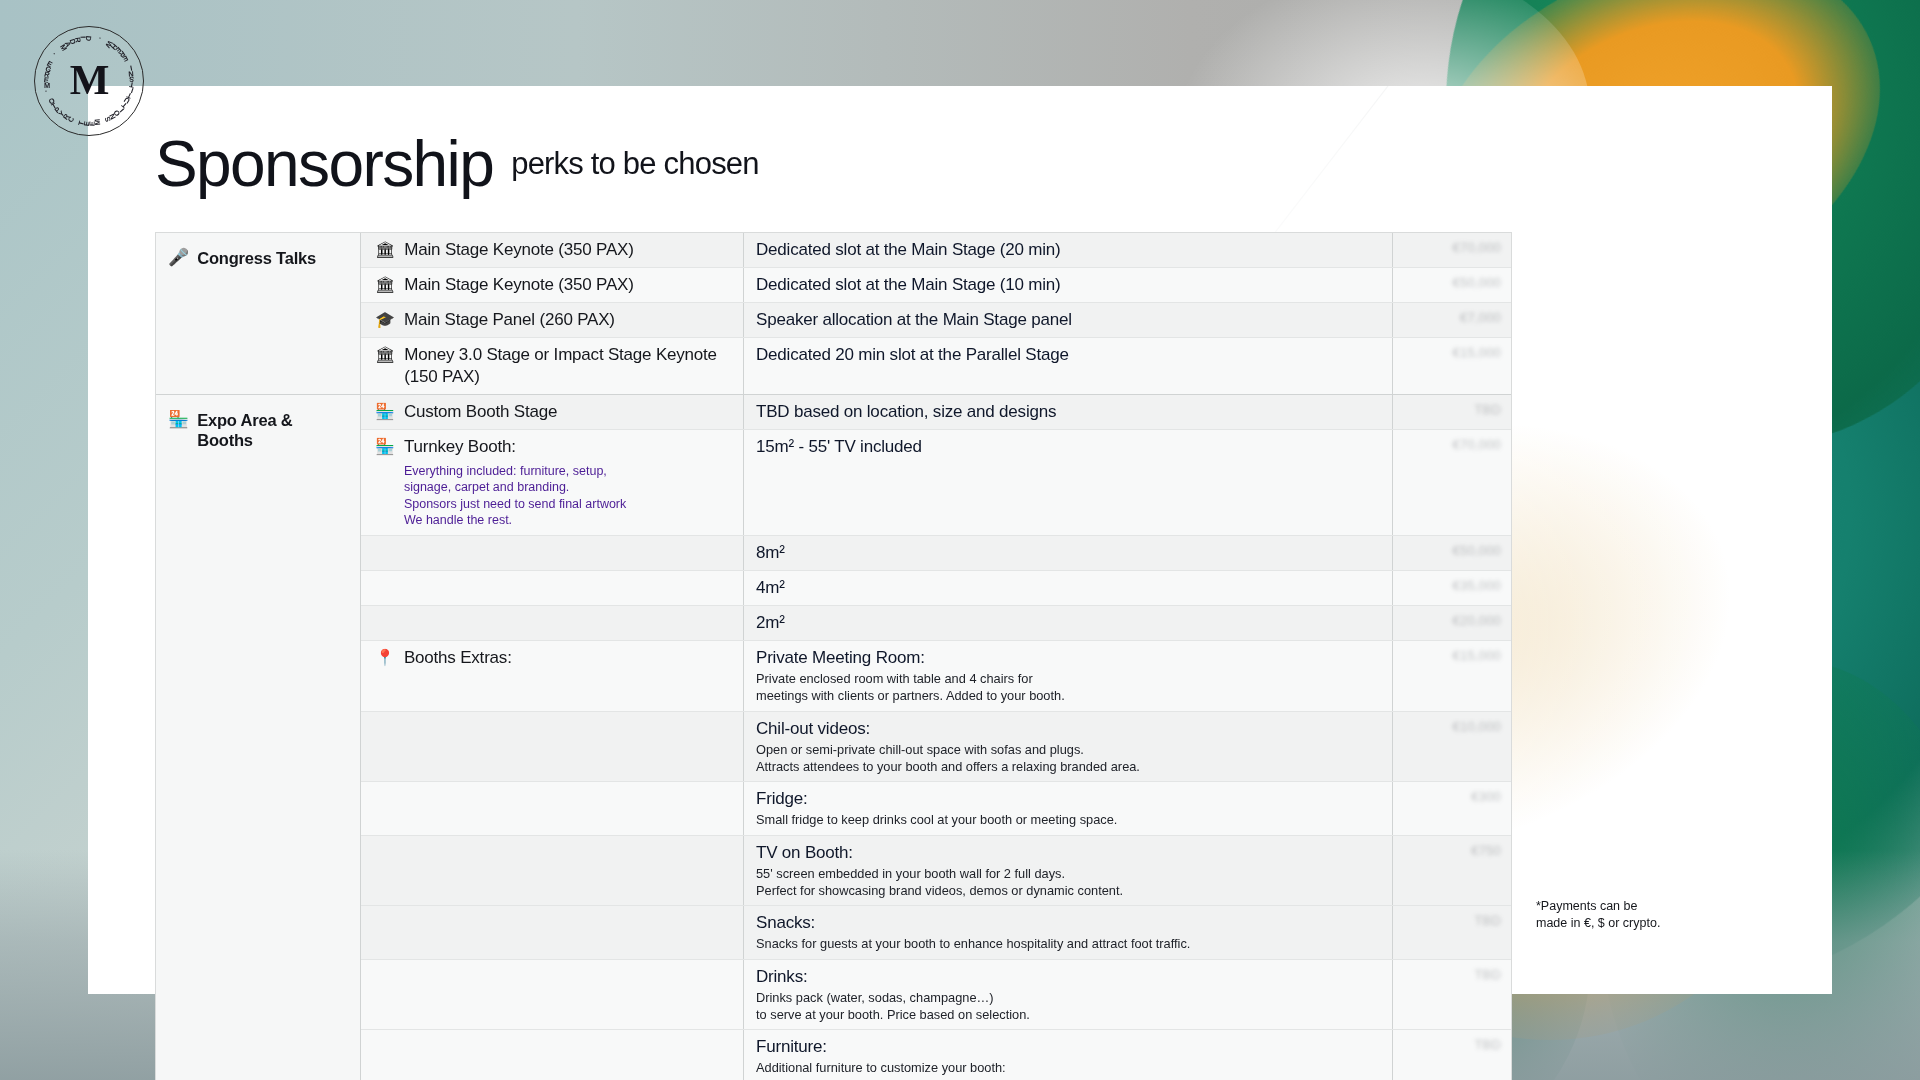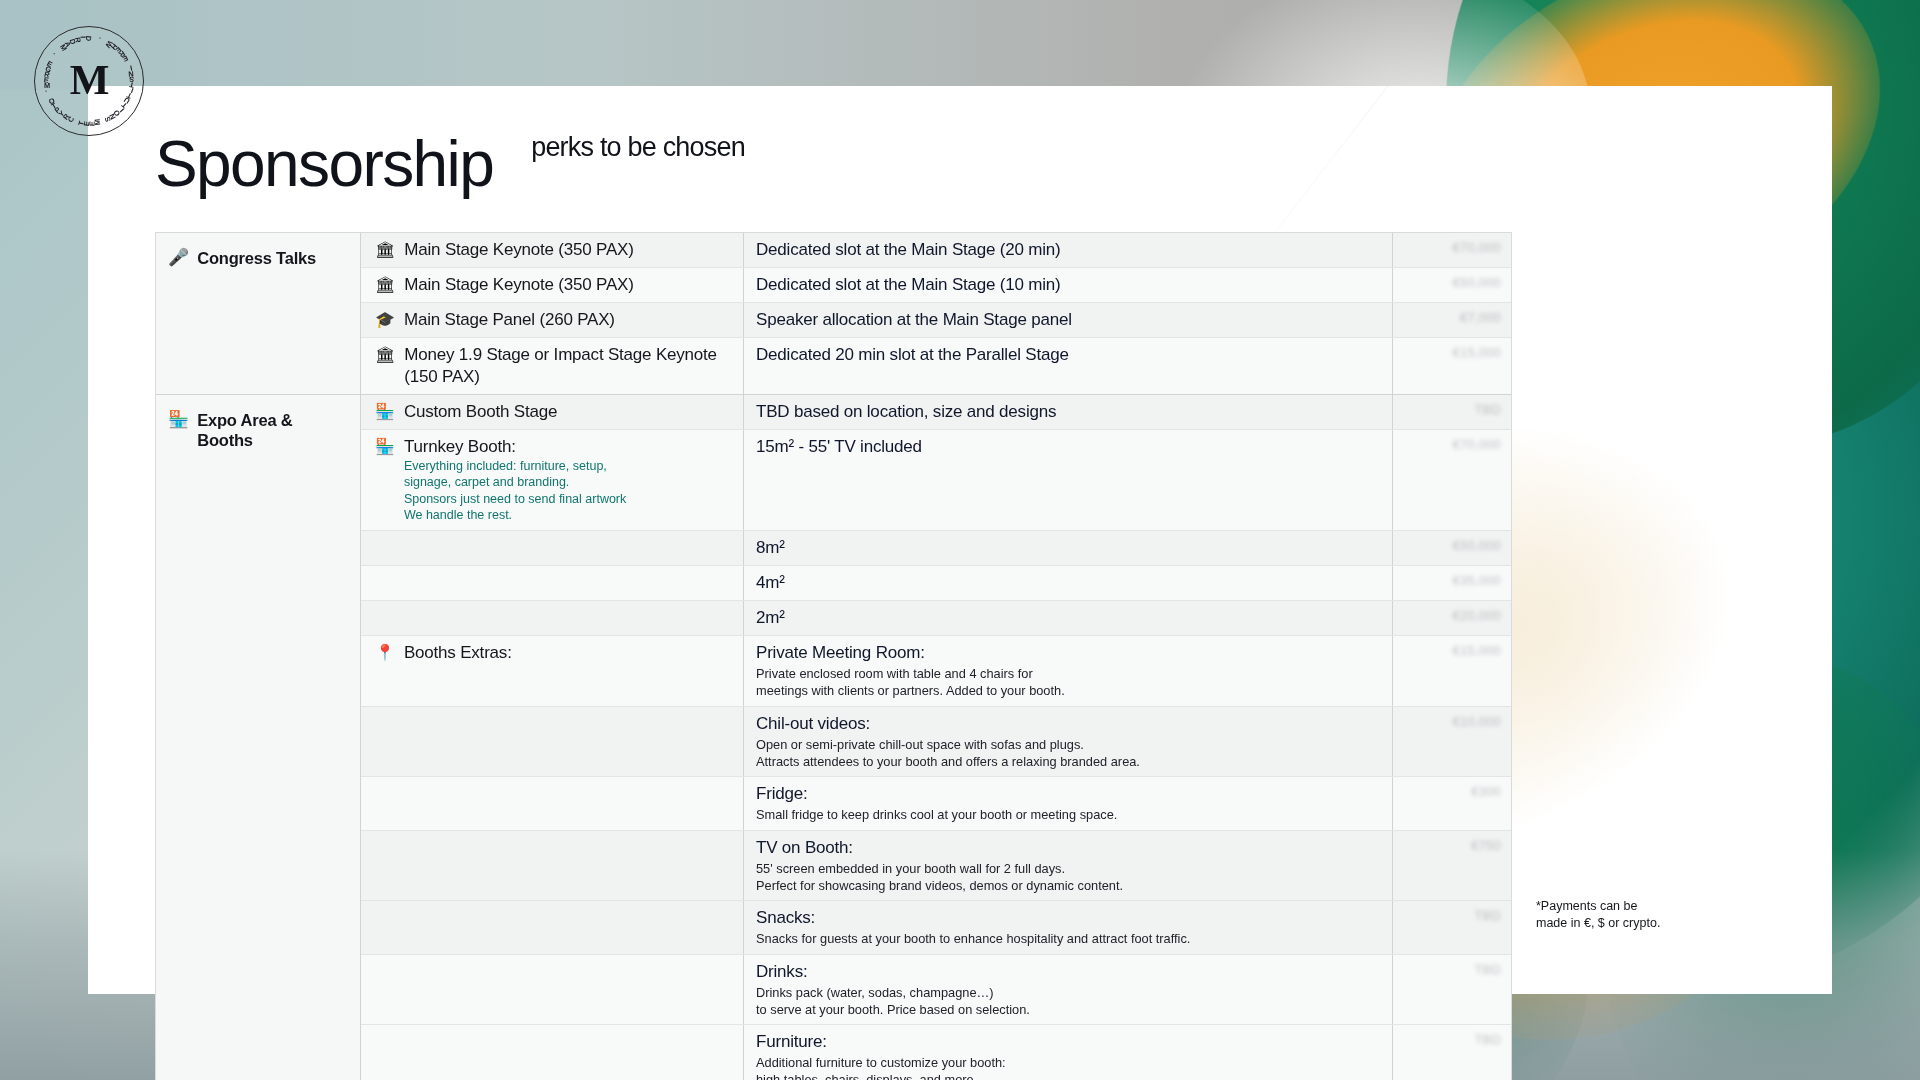--- a/index.html
+++ b/index.html
@@ -173,36 +173,35 @@
     white-space: pre;
   }
 
   
   .title-wrap {
     position: absolute;
     left: 155px;
     top: 132px;
     z-index: 12;
     display: flex;
-    align-items: flex-start;
+    align-items: center;
     gap: 18px;
   }
   .title-main {
     font-size: 64px;
     font-weight: 400;
     color: #11131a;
     letter-spacing: -1.6px;
     line-height: 1;
   }
   .title-sub {
-    font-size: 27px;
+    font-size: 31px;
     font-weight: 400;
     color: #11131a;
     letter-spacing: -0.8px;
-    margin-left: 20px;
   }
 
   
   .table {
     position: absolute;
     left: 155px;
     top: 232px;
     width: 1355px;
     z-index: 12;
     border: 1px solid #d9dbdb;
@@ -257,22 +256,23 @@
   }
   .cell-item-icon { font-size: 16px; line-height: 1.35; }
   .cell-item-text {
     font-size: 17px;
     color: #15171c;
     line-height: 1.28;
     letter-spacing: -0.2px;
   }
   .cell-item-note {
     font-size: 12.5px;
-    color: #0f766e;
+    color: #4c1d95;
     line-height: 1.32;
+    margin-top: 5px;
   }
   .cell-desc {
     flex: 1 1 auto;
     box-sizing: border-box;
     padding: 6px 12px 6px 12px;
     border-right: 1px solid #d0d3d3;
   }
   .desc-title {
     font-size: 17px;
     color: #0f172a;
@@ -442,21 +442,21 @@
             </div>
             <div class="cell-desc">
               <div class="desc-title">Speaker allocation at the Main Stage panel</div>
             </div>
             <div class="cell-price">€7,000</div>
           </div>
           <div class="row zebra-b">
             <div class="cell-item">
               <span class="cell-item-icon">🏛</span>
               <div>
-                <div class="cell-item-text">Money 1.9 Stage or Impact Stage Keynote (150 PAX)</div>
+                <div class="cell-item-text">Money 3.0 Stage or Impact Stage Keynote (150 PAX)</div>
               </div>
             </div>
             <div class="cell-desc">
               <div class="desc-title">Dedicated 20 min slot at the Parallel Stage</div>
             </div>
             <div class="cell-price">€15,000</div>
           </div>
         </div>
       </div>
       <div class="group">

